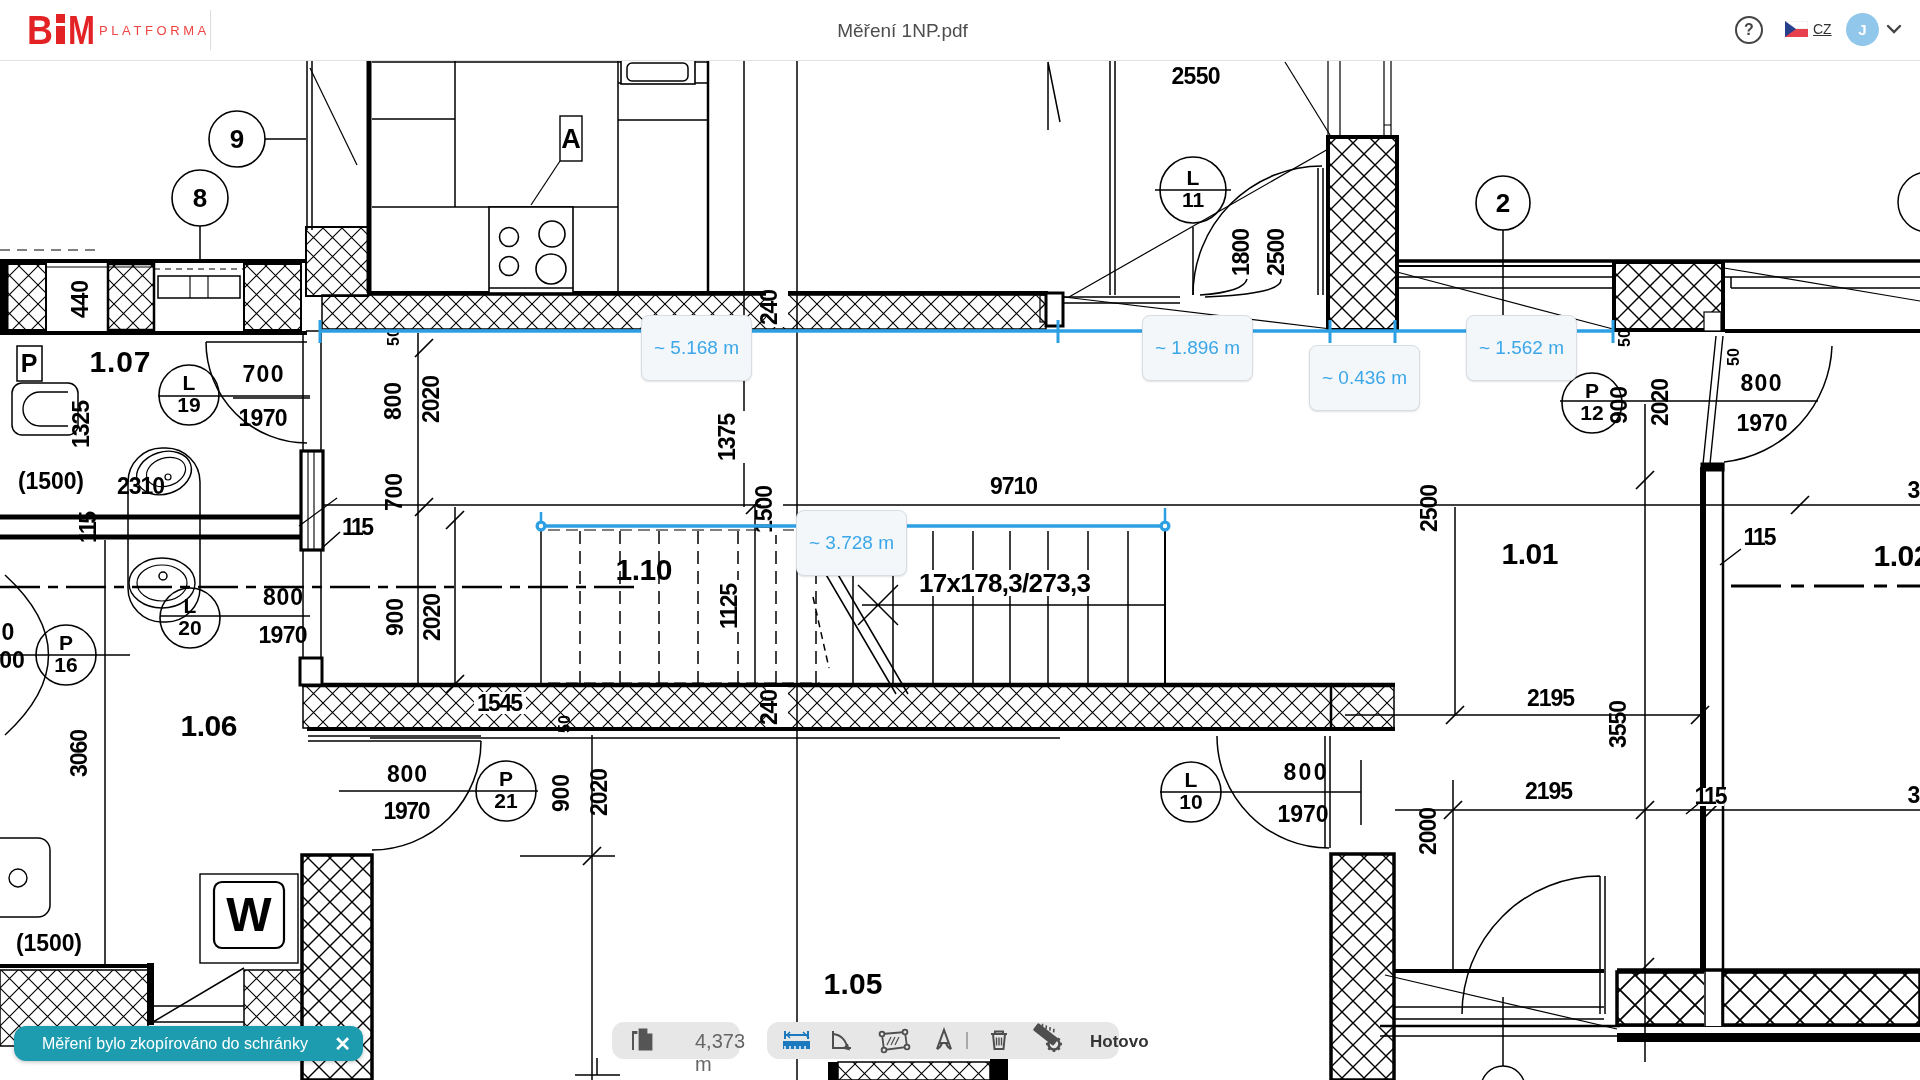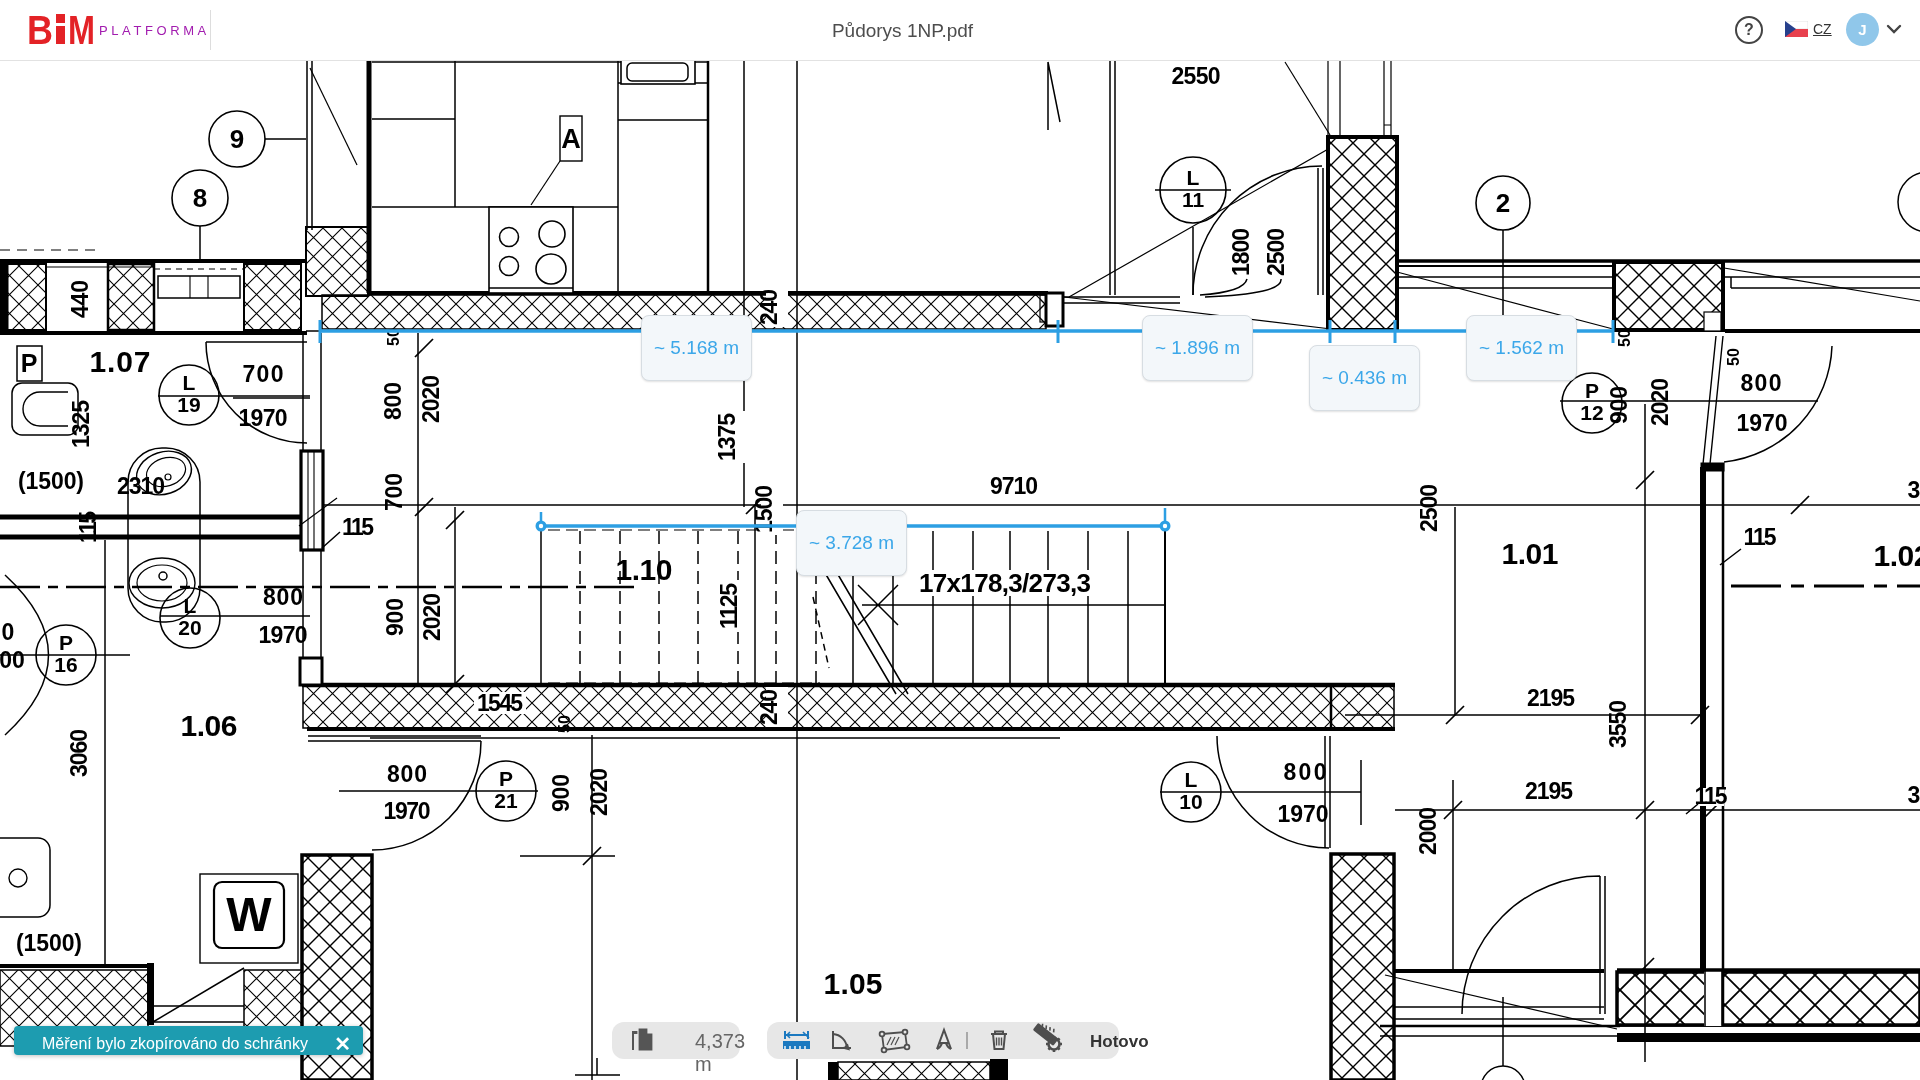--- a/index.html
+++ b/index.html
@@ -1,35 +1,35 @@
 <!DOCTYPE html>
 <html><head>
 <meta charset="utf-8">
 <style>
   html,body{margin:0;padding:0;width:1920px;height:1080px;overflow:hidden;background:#fff;
     font-family:"Liberation Sans",sans-serif;}
   #hdr{position:absolute;left:0;top:0;width:1920px;height:60px;background:#fff;
     border-bottom:1px solid #e2e2e2;z-index:30;}
   #logo{position:absolute;left:28px;top:14px;}
-  #plat{position:absolute;left:99px;top:23px;font-size:13px;letter-spacing:3.6px;color:#a21caf;}
+  #plat{position:absolute;left:99px;top:23px;font-size:13px;letter-spacing:3.6px;color:#ef4444;}
   #hdiv{position:absolute;left:210px;top:10px;height:40px;width:1px;background:#ddd;}
   #title{position:absolute;left:0;width:1805px;top:20px;text-align:center;font-size:19px;color:#4d4d4d;}
   #help{position:absolute;left:1735px;top:16px;width:24px;height:24px;border:2.2px solid #444;
     border-radius:50%;color:#444;font-size:16px;font-weight:bold;text-align:center;line-height:24px;}
   #flag{position:absolute;left:1785px;top:21px;width:23px;height:16px;}
   #cz{position:absolute;left:1813px;top:21px;font-size:14px;color:#333;text-decoration:underline;}
   #avatar{position:absolute;left:1846px;top:13px;width:33px;height:33px;border-radius:50%;
     background:#90c7ea;color:#fff;font-size:15px;font-weight:bold;text-align:center;line-height:33px;}
   #chev{position:absolute;left:1886px;top:24px;}
   #drawing{position:absolute;left:0;top:60px;z-index:1;}
   .pill{position:absolute;z-index:12;background:#f3f7fa;border:1px solid #d7dde2;border-radius:8px;
     color:#3ba7e9;font-size:19px;line-height:32px;height:32px;padding:16px 12px;white-space:nowrap;
     box-shadow:0 1px 2px rgba(0,0,0,.12);}
-  #toast{position:absolute;left:14px;top:1026px;width:349px;height:29px;background:#1d9cb0;
-    border-radius:4px;z-index:20;box-shadow:0 1px 4px rgba(0,0,0,.25);}
+  #toast{position:absolute;left:14px;top:1026px;width:349px;height:35px;background:#1d9cb0;
+    border-radius:12px;z-index:20;box-shadow:0 1px 4px rgba(0,0,0,.25);}
   #toast span{position:absolute;left:28px;top:9px;color:#fff;font-size:16px;}
   #toast .x{position:absolute;right:12px;top:6px;color:#fff;font-size:20px;font-weight:bold;left:auto;}
   .tbar{position:absolute;background:#e7e7e7;border-radius:12px;height:37px;z-index:20;}
   #tb1{left:612px;top:1022px;width:128px;}
   #tb1 .txt{position:absolute;left:47px;top:8px;font-size:20px;color:#666;margin-left:36px;}
   #tb2{left:767px;top:1022px;width:352px;}
   #tb2 .txt{position:absolute;left:323px;top:10px;font-size:17px;font-weight:bold;color:#333;}
 </style>
 </head>
 <body>
@@ -328,21 +328,21 @@
   <svg id="logo" width="66" height="34" viewBox="0 0 66 34">
     <g fill="#e32226" font-family="Liberation Sans, sans-serif" font-weight="bold">
       <text x="-1" y="30" font-size="41" textLength="26" lengthAdjust="spacingAndGlyphs">B</text>
       <rect x="28" y="0" width="9" height="9"></rect>
       <rect x="28" y="12" width="9" height="18"></rect>
       <text x="40" y="30" font-size="41" textLength="27" lengthAdjust="spacingAndGlyphs">M</text>
     </g>
   </svg>
   <div id="plat">PLATFORMA</div>
   <div id="hdiv"></div>
-  <div id="title">Půdorys 1NP.pdf</div>
+  <div id="title">Měření 1NP.pdf</div>
   <div id="help">?</div>
   <svg id="flag" width="23" height="16" viewBox="0 0 23 16">
     <rect width="23" height="8" fill="#fff" stroke="#ccc" stroke-width=".5"></rect>
     <rect y="8" width="23" height="8" fill="#e8414e"></rect>
     <path d="M0,0 L11,8 L0,16 z" fill="#27408c"></path>
   </svg>
   <div id="cz">CZ</div>
   <div id="avatar">J</div>
   <svg id="chev" width="16" height="10" viewBox="0 0 16 10">
     <path d="M2,2 L8,8 L14,2" stroke="#444" stroke-width="2.4" fill="none" stroke-linecap="round"></path>

